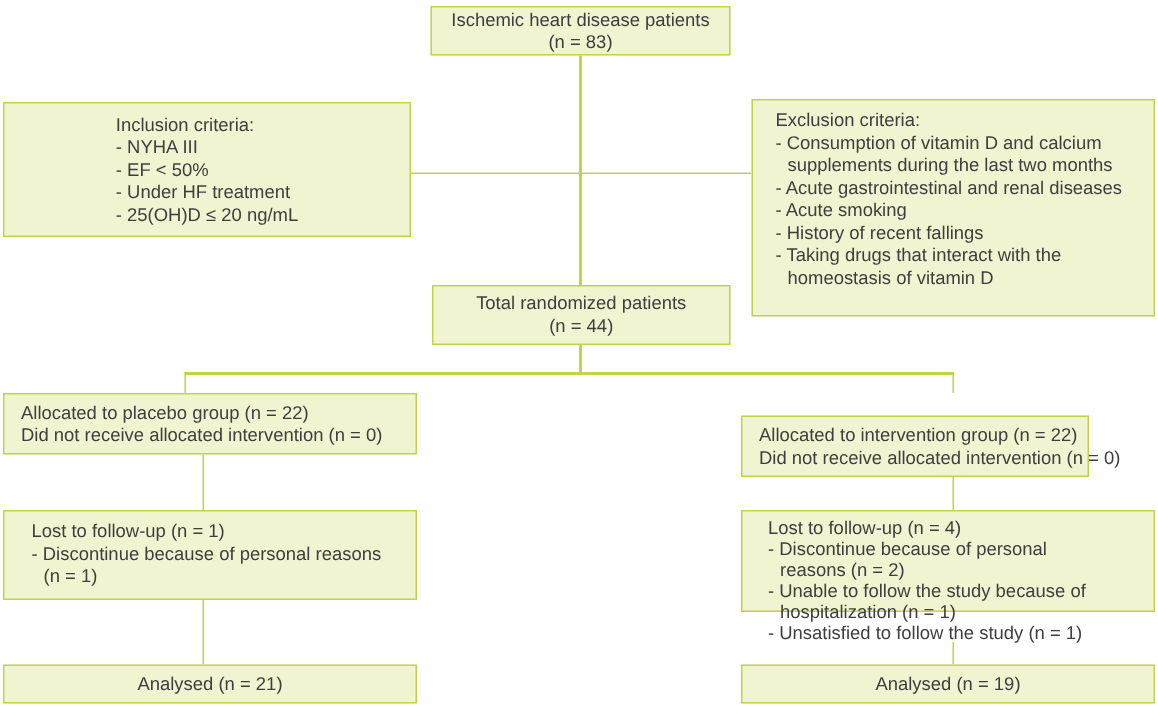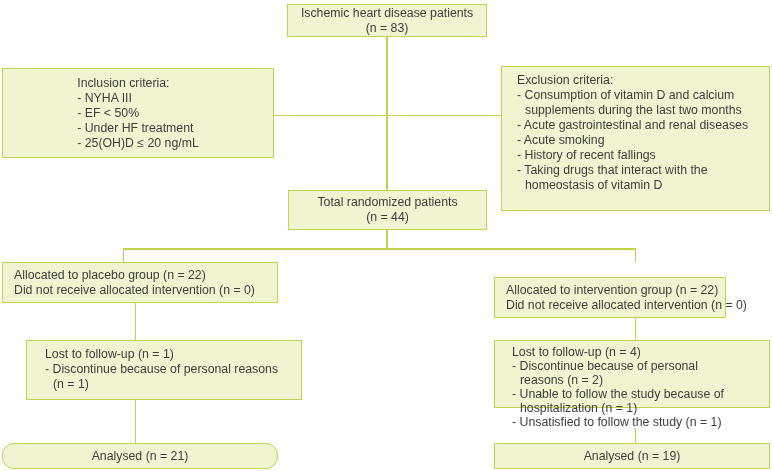--- a/index.html
+++ b/index.html
@@ -86,36 +86,36 @@
   <div class="box vcenter" style="left:2px;top:262px;width:276px;height:41px;padding-left:11px;">
     <div class="line">Allocated to placebo group (n = 22)</div>
     <div class="line">Did not receive allocated intervention (n = 0)</div>
   </div>
 
   <div class="box vcenter" style="left:494px;top:262px;width:232px;height:41px;padding-left:11px;margin-top:15px;">
     <div class="line">Allocated to intervention group (n = 22)</div>
     <div class="line">Did not receive allocated intervention (n = 0)</div>
   </div>
 
-  <div class="box" style="left:2px;top:340px;width:276px;height:60px;padding:6px 4px 0 18px;margin-left:24px;">
+  <div class="box" style="left:2px;top:340px;width:276px;height:60px;padding:6px 4px 0 18px;">
     <div class="line">Lost to follow-up (n = 1)</div>
     <div class="line">- Discontinue because of personal reasons</div>
     <div class="line cont">(n = 1)</div>
   </div>
 
   <div class="box lost-right-box" style="left:494px;top:340px;width:276px;height:68px;padding:4px 0 0 17px;">
     <div class="line">Lost to follow-up (n = 4)</div>
     <div class="line">- Discontinue because of personal</div>
     <div class="line cont">reasons (n = 2)</div>
     <div class="line">- Unable to follow the study because of</div>
     <div class="line cont">hospitalization (n = 1)</div>
     <div class="line">- Unsatisfied to follow the study (n = 1)</div>
   </div>
 
-  <div class="box center" style="left:2px;top:443px;width:276px;height:26px;border-radius:12px;">
+  <div class="box center" style="left:2px;top:443px;width:276px;height:26px;">
     <div class="line">Analysed (n = 21)</div>
   </div>
 
   <div class="box center" style="left:494px;top:443px;width:276px;height:26px;">
     <div class="line">Analysed (n = 19)</div>
   </div>
 
 </div>
 
 </body></html>

